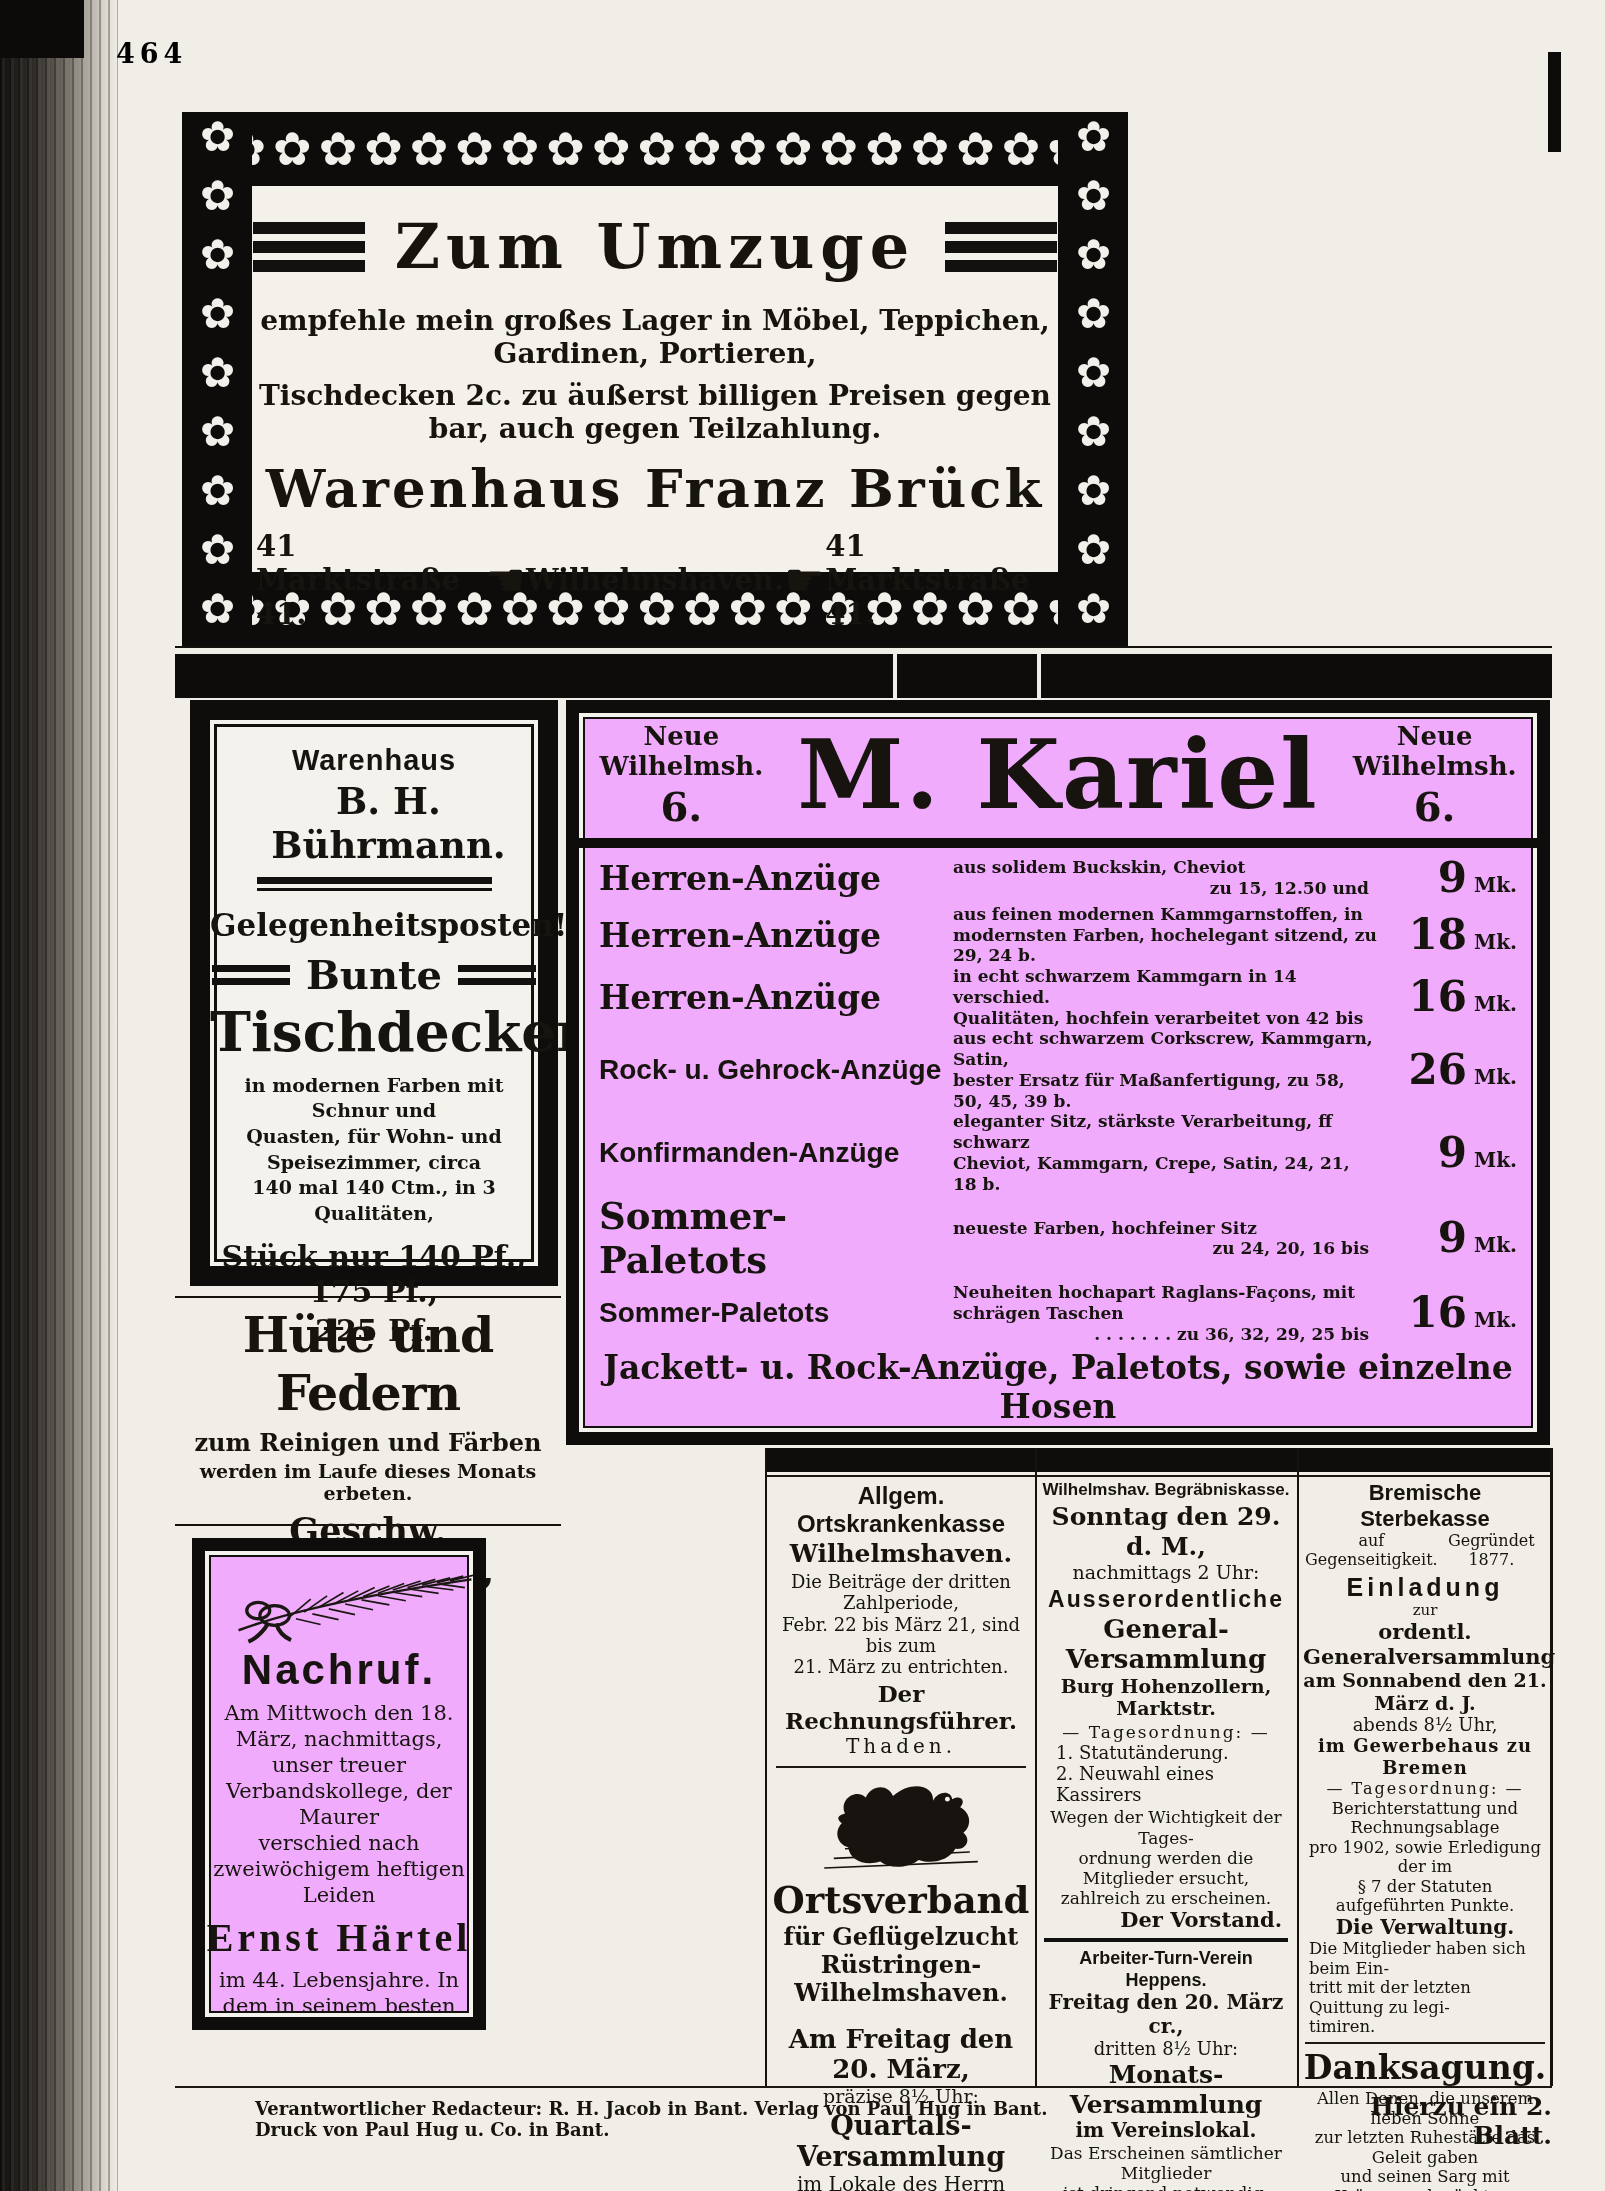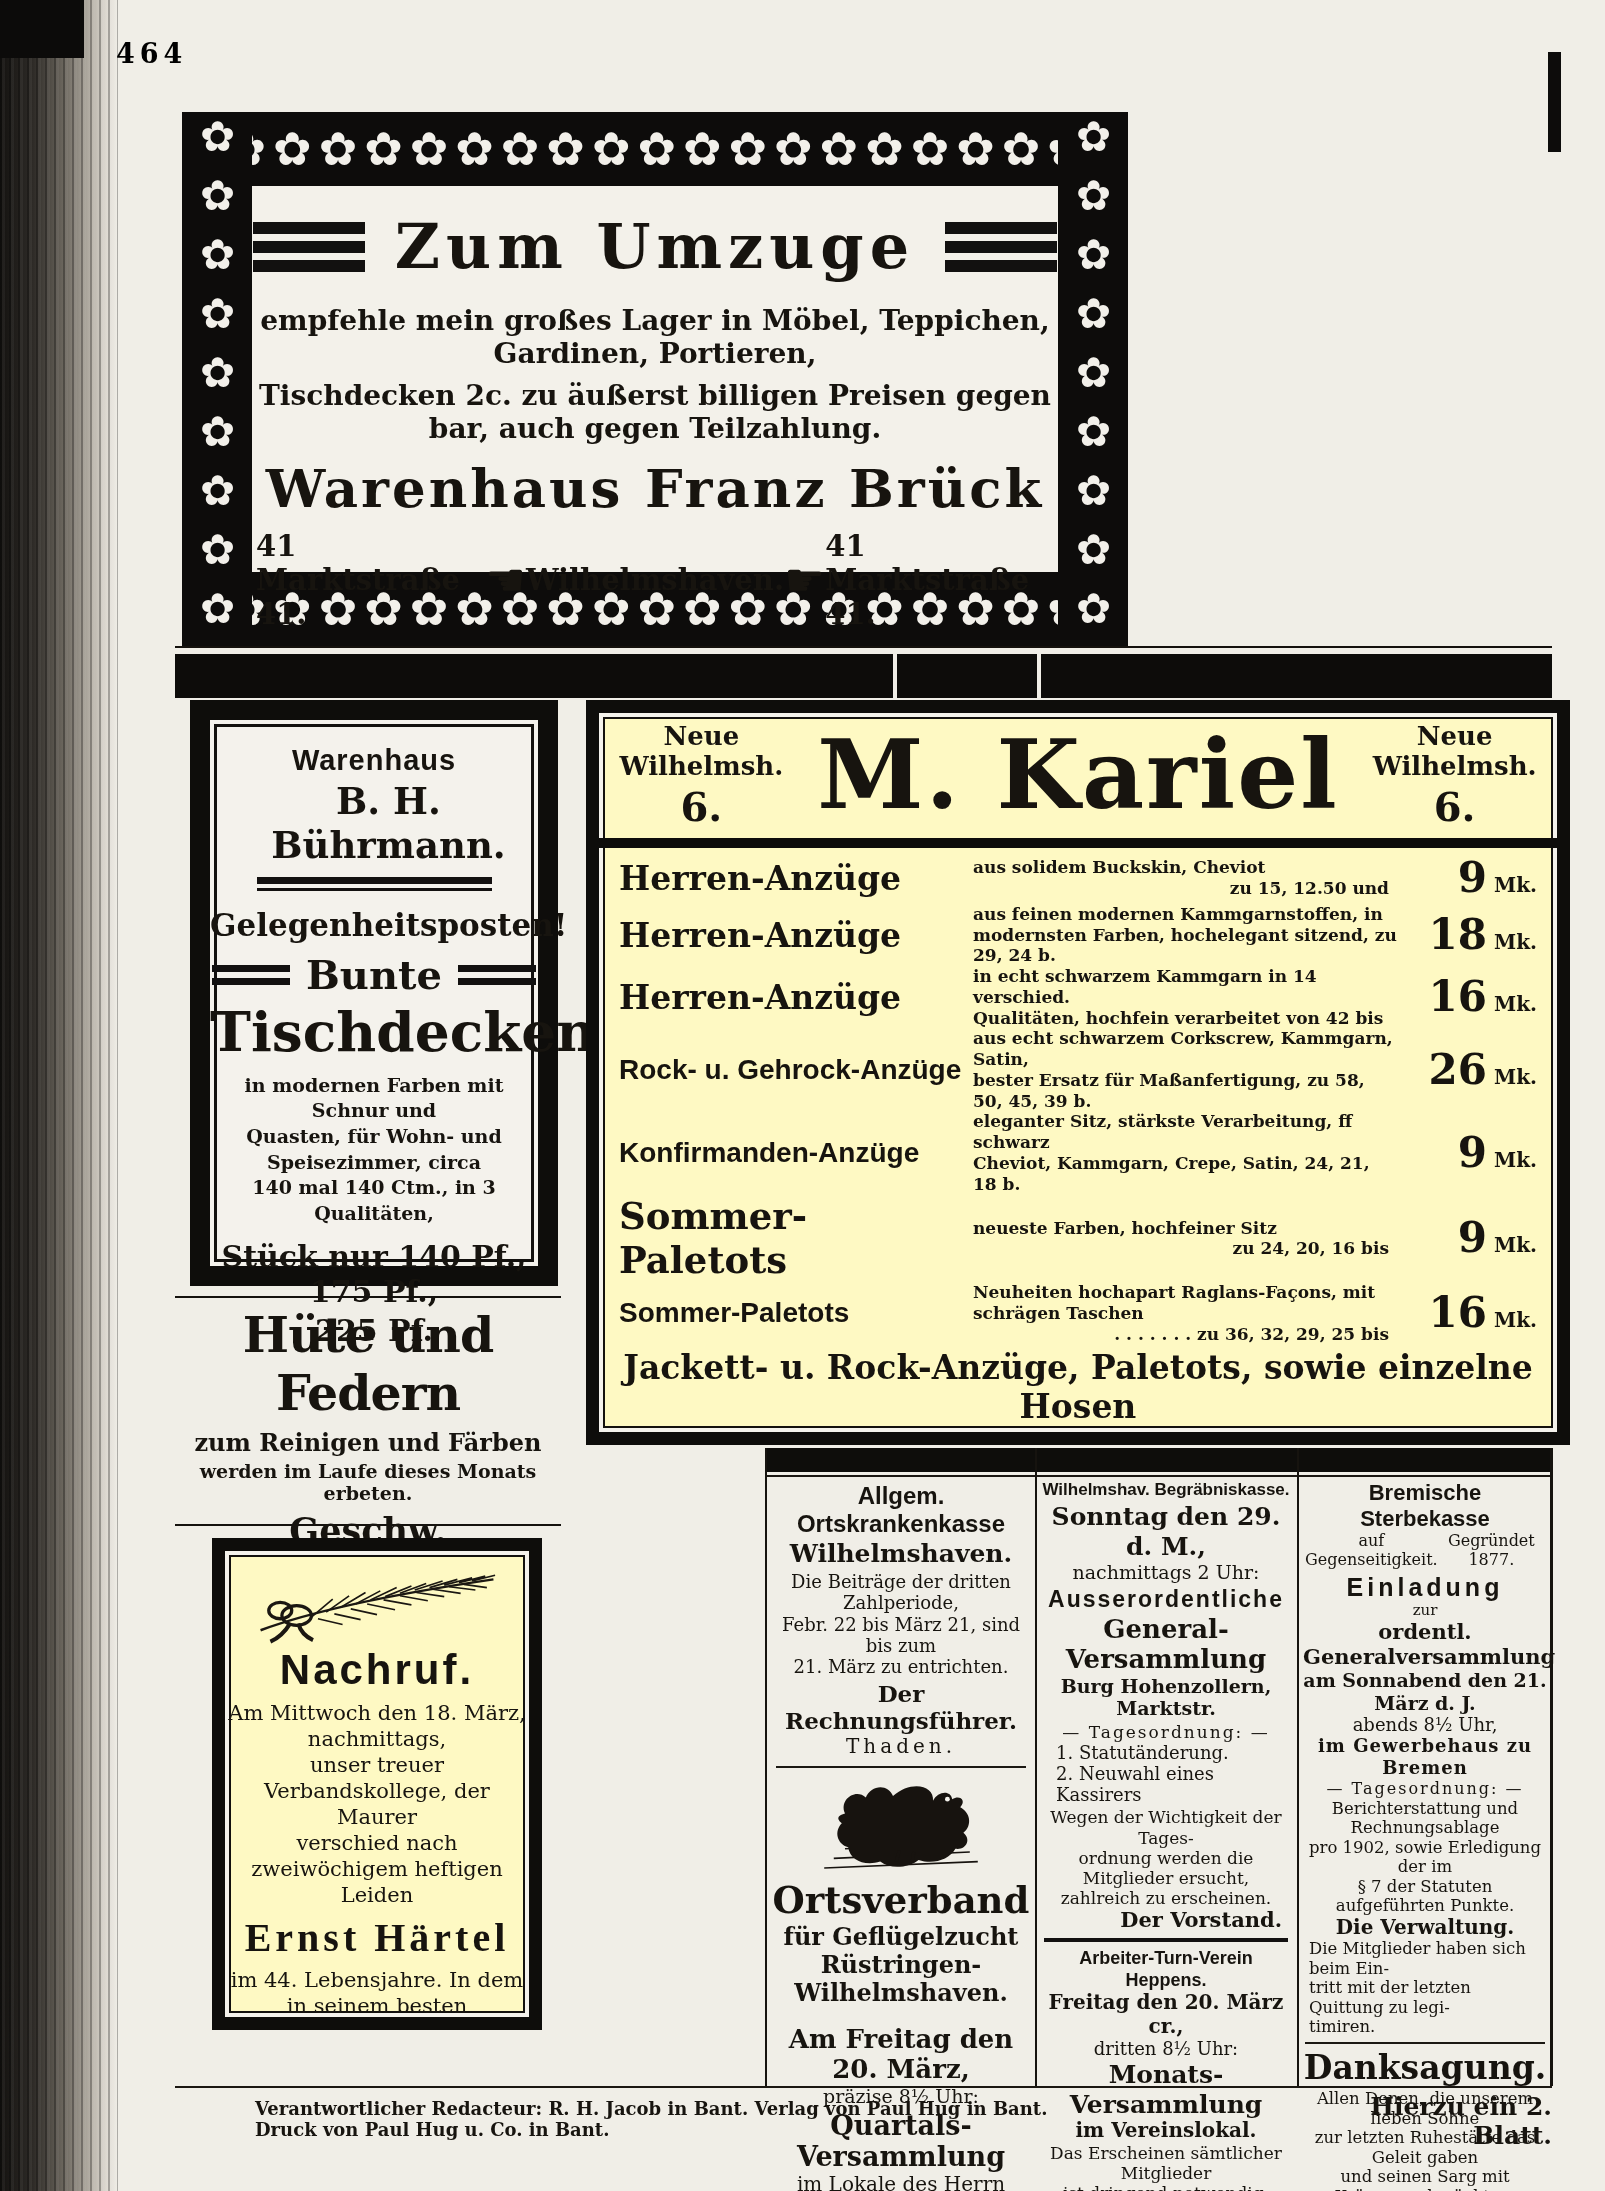--- a/index.html
+++ b/index.html
@@ -22,21 +22,21 @@
   .serb{font-family:"DejaVu Serif",serif;font-weight:bold;}
   .sansb{font-family:"Liberation Sans","DejaVu Sans",sans-serif;font-weight:bold;}
   .ctr{text-align:center;}
   .bars3{width:112px;height:50px;background:linear-gradient(#121110 0 12px,transparent 12px 19px,#121110 19px 31px,transparent 31px 38px,#121110 38px 50px);}
   .bars2{width:78px;height:20px;background:linear-gradient(#121110 0 7px,transparent 7px 13px,#121110 13px 20px);}
   .dblrule{border-top:7px solid #131110;border-bottom:3px solid #131110;height:4px;}
   .thinrule{border-top:2px solid #1b1813;}
   .thickrule{border-top:4px solid #131110;}
   
   .blackbox{background:#f4f2ec;border:20px solid #0e0d0b;box-shadow:inset 0 0 0 4px #f4f2ec,inset 0 0 0 7px #13110e;}
-  .blackbox13{background:#fef9c3;border:13px solid #0e0d0b;box-shadow:inset 0 0 0 4px #f4f2ec,inset 0 0 0 6px #13110e;margin-left:20px;}
+  .blackbox13{background:#f0abfc;border:13px solid #0e0d0b;box-shadow:inset 0 0 0 4px #f4f2ec,inset 0 0 0 6px #13110e;}
   
   .krow{display:flex;align-items:center;min-height:52px;padding:0 6px;}
   .kname{width:348px;flex:none;}
   .kname.fr{font-family:"DejaVu Serif",serif;font-weight:bold;font-size:33px;}
   .kname.gr{font-family:"Liberation Sans",sans-serif;font-weight:bold;font-size:28px;}
   .kdesc{flex:1;font-size:17px;font-weight:bold;line-height:1.22;padding:0 6px;}
   .kdesc .d2.r{text-align:right;padding-right:10px;}
   .kprice{width:132px;flex:none;display:flex;justify-content:flex-end;align-items:baseline;gap:7px;}
   .kprice .num{font-size:42px;font-weight:bold;line-height:1;}
   .kprice .unit{font-size:20px;font-weight:bold;}
@@ -104,21 +104,21 @@
   </div>
 
   <div class="abs ctr" style="left:175px;top:1296px;width:386px;height:230px;border-top:2px solid #15120e;border-bottom:2px solid #15120e;box-sizing:border-box;">
     <div class="serb" style="font-size:49px;margin-top:8px;letter-spacing:-1px;">Hüte und Federn</div>
     <div class="serb" style="font-size:24px;margin-top:6px;">zum Reinigen und Färben</div>
     <div class="serb" style="font-size:19px;margin-top:3px;">werden im Laufe dieses Monats erbeten.</div>
     <div class="serb" style="font-size:35px;margin-top:6px;">Geschw. Freudenthal,</div>
     <div class="serb" style="font-size:19px;margin-top:4px;">Bant, neben der Post.</div>
   </div>
 
-  <div class="abs blackbox13 ctr" style="left:192px;top:1538px;width:330px;height:492px;box-sizing:border-box;overflow:hidden;">
+  <div class="abs blackbox13 ctr" style="left:192px;top:1538px;width:294px;height:492px;box-sizing:border-box;overflow:hidden;">
     <svg width="300" height="82" viewBox="0 0 300 100" style="margin-top:12px;">
       <path d="M8 82 Q100 48 292 20" fill="none" stroke="#1b1712" stroke-width="3"></path>
       <g stroke="#1b1712" stroke-width="2" fill="none">
         <path d="M70 66 l26 -22 M88 60 l28 -20 M106 54 l30 -18 M124 50 l30 -16 M142 45 l32 -15 M160 41 l32 -13 M178 37 l32 -12 M196 33 l34 -11 M214 30 l34 -10 M232 27 l34 -9 M250 24 l32 -8 M266 22 l28 -7"></path>
         <path d="M78 68 l30 7 M98 62 l32 7 M118 56 l32 7 M138 50 l34 7 M158 45 l34 6 M178 40 l34 6 M198 36 l34 5 M218 32 l34 5 M238 29 l32 4 M256 26 l28 4"></path>
       </g>
       <ellipse cx="52" cy="64" rx="18" ry="12" fill="none" stroke="#1b1712" stroke-width="4"></ellipse>
       <ellipse cx="32" cy="58" rx="14" ry="10" fill="none" stroke="#1b1712" stroke-width="4"></ellipse>
       <path d="M44 74 q-10 16 -24 22 M54 74 q4 14 18 20" fill="none" stroke="#1b1712" stroke-width="5"></path>
     </svg>

